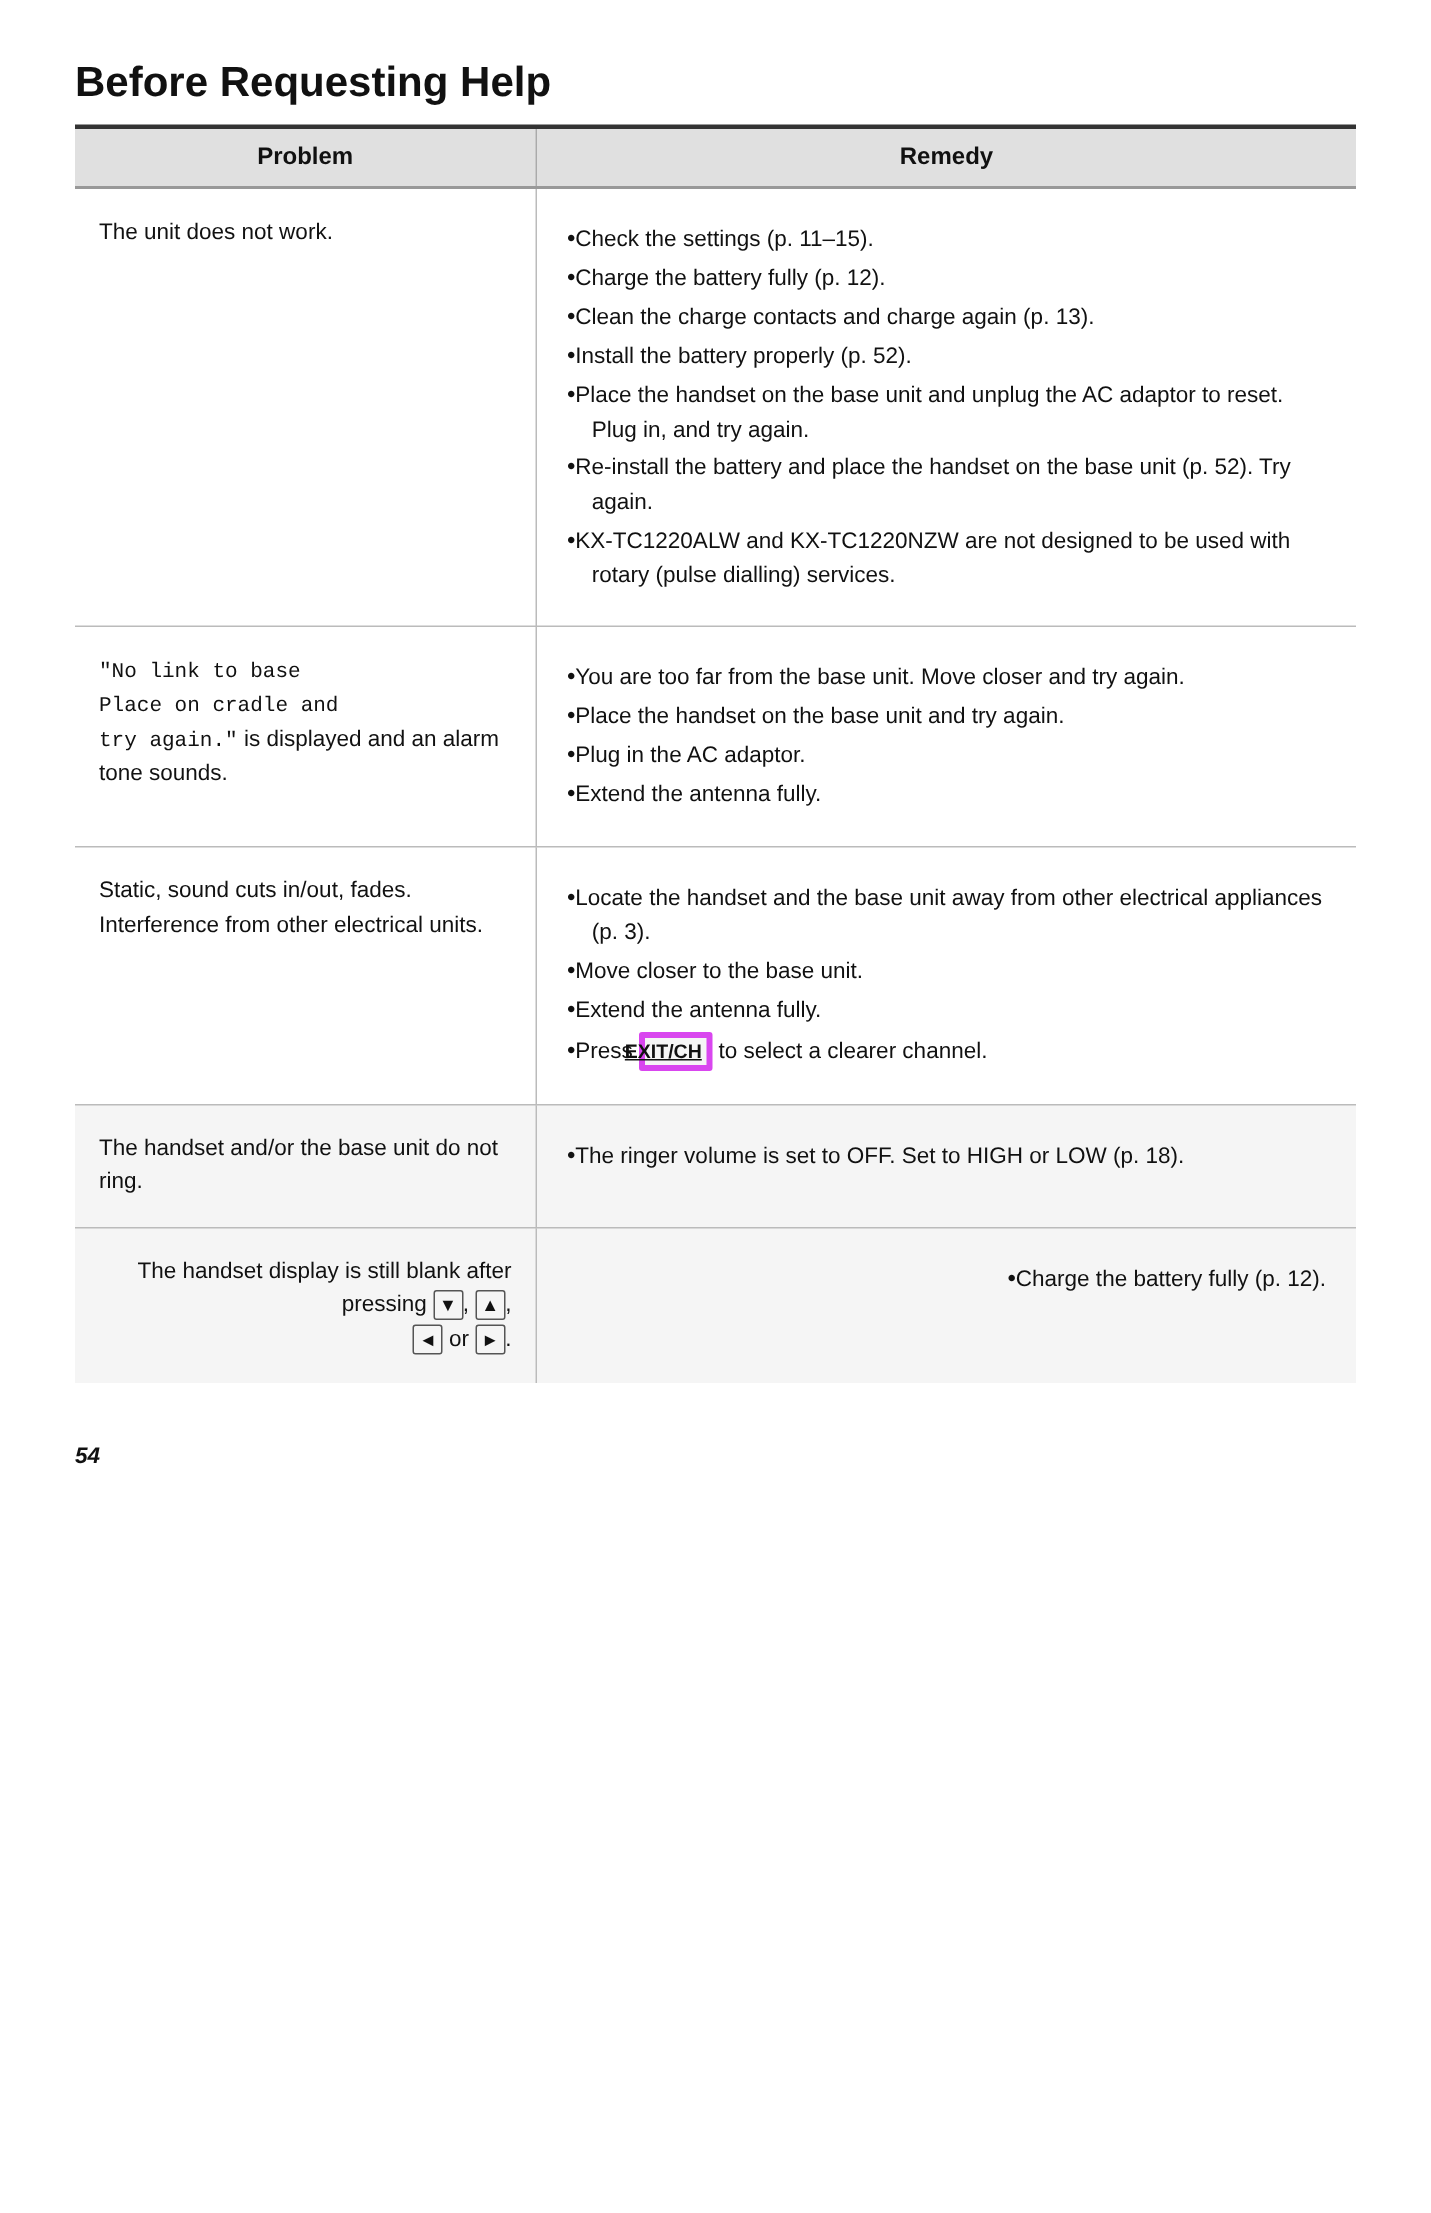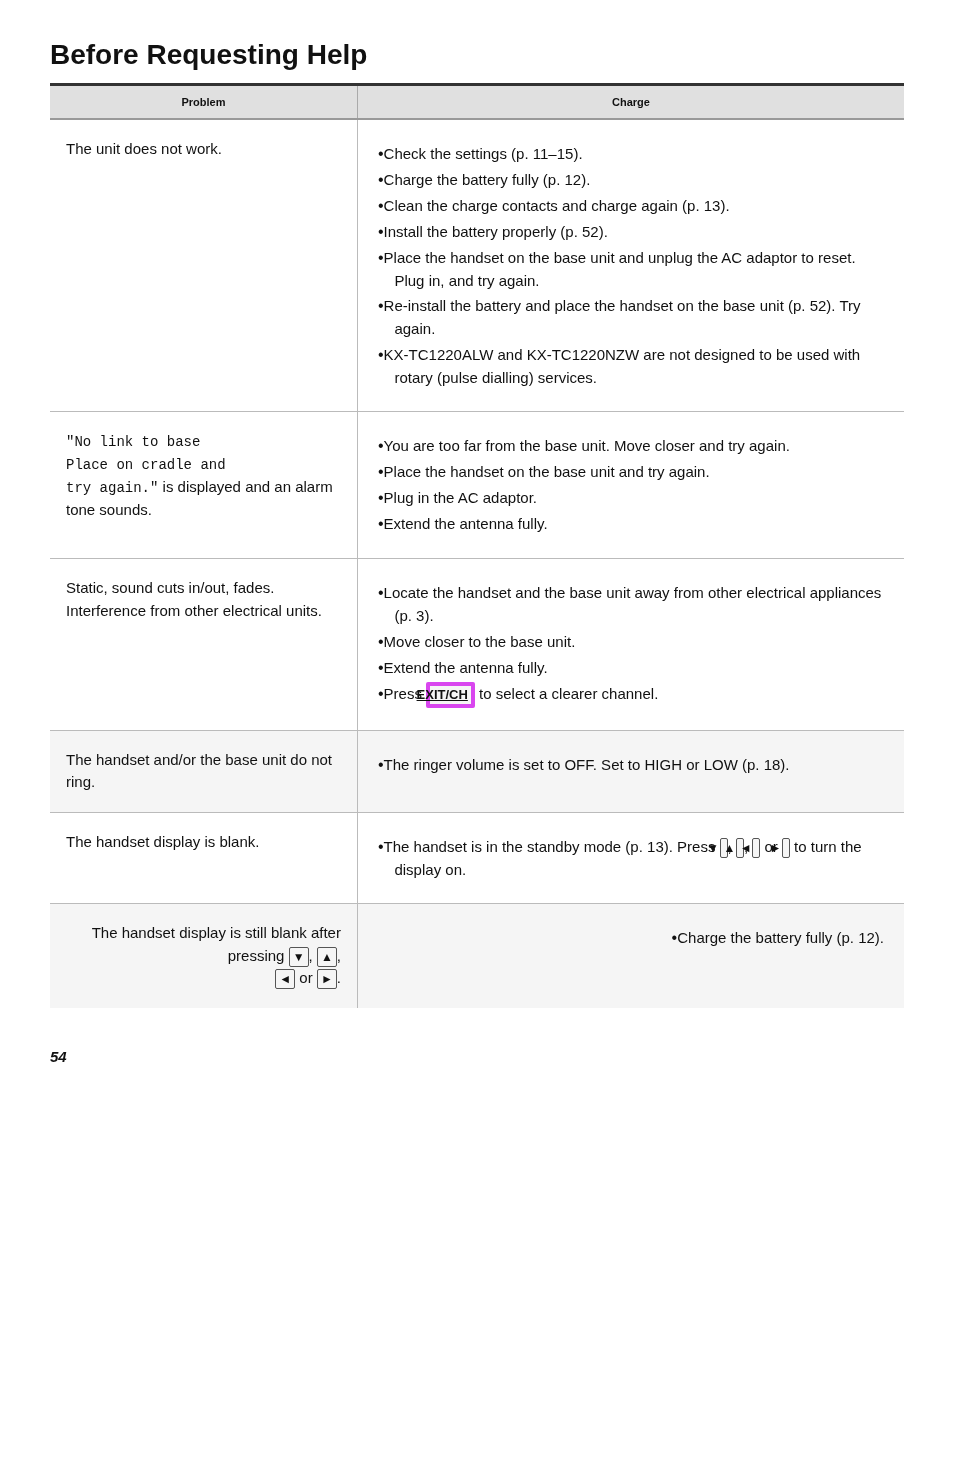--- a/index.html
+++ b/index.html
@@ -37,21 +37,21 @@
       margin-top: 0;
     }
 
     thead tr {
       background-color: #e0e0e0;
     }
 
     th {
       padding: 10px 16px;
       font-weight: bold;
-      font-size: 11px;
+      font-size: 16px;
       text-align: center;
       border-bottom: 2px solid #999;
     }
 
     th.col-problem {
       width: 36%;
       border-right: 1px solid #aaa;
     }
 
     th.col-remedy {
@@ -139,21 +139,21 @@
 </head>
 <body>
 
 <h1 class="page-title">Before Requesting Help</h1>
 <hr class="title-divider">
 
 <table>
   <thead>
     <tr>
       <th class="col-problem">Problem</th>
-      <th class="col-remedy">Charge</th>
+      <th class="col-remedy">Remedy</th>
     </tr>
   </thead>
   <tbody>
 
     <tr>
       <td class="problem-cell">The unit does not work.</td>
       <td class="remedy-cell">
         <ul class="remedy-list">
           <li><span class="bullet">•</span>Check the settings (p. 11–15).</li>
           <li><span class="bullet">•</span>Charge the battery fully (p. 12).</li>
@@ -194,28 +194,20 @@
 
     <tr class="shaded">
       <td class="problem-cell">The handset and/or the base unit do not ring.</td>
       <td class="remedy-cell">
         <ul class="remedy-list">
           <li><span class="bullet">•</span>The ringer volume is set to OFF. Set to HIGH or LOW (p. 18).</li>
         </ul>
       </td>
     </tr>
 
-    <tr>
-      <td class="problem-cell">The handset display is blank.</td>
-      <td class="remedy-cell">
-        <ul class="remedy-list">
-          <li><span class="bullet">•</span>The handset is in the standby mode (p. 13). Press <span class="btn-icon">▼</span>, <span class="btn-icon">▲</span>, <span class="btn-icon">◄</span> or <span class="btn-icon">►</span> to turn the display on.</li>
-        </ul>
-      </td>
-    </tr>
 
     <tr class="shaded">
       <td class="problem-cell">
         The handset display is still blank after pressing <span class="btn-icon">▼</span>, <span class="btn-icon">▲</span>,<br>
         <span class="btn-icon">◄</span> or <span class="btn-icon">►</span>.
       </td>
       <td class="remedy-cell">
         <ul class="remedy-list">
           <li><span class="bullet">•</span>Charge the battery fully (p. 12).</li>
         </ul>

